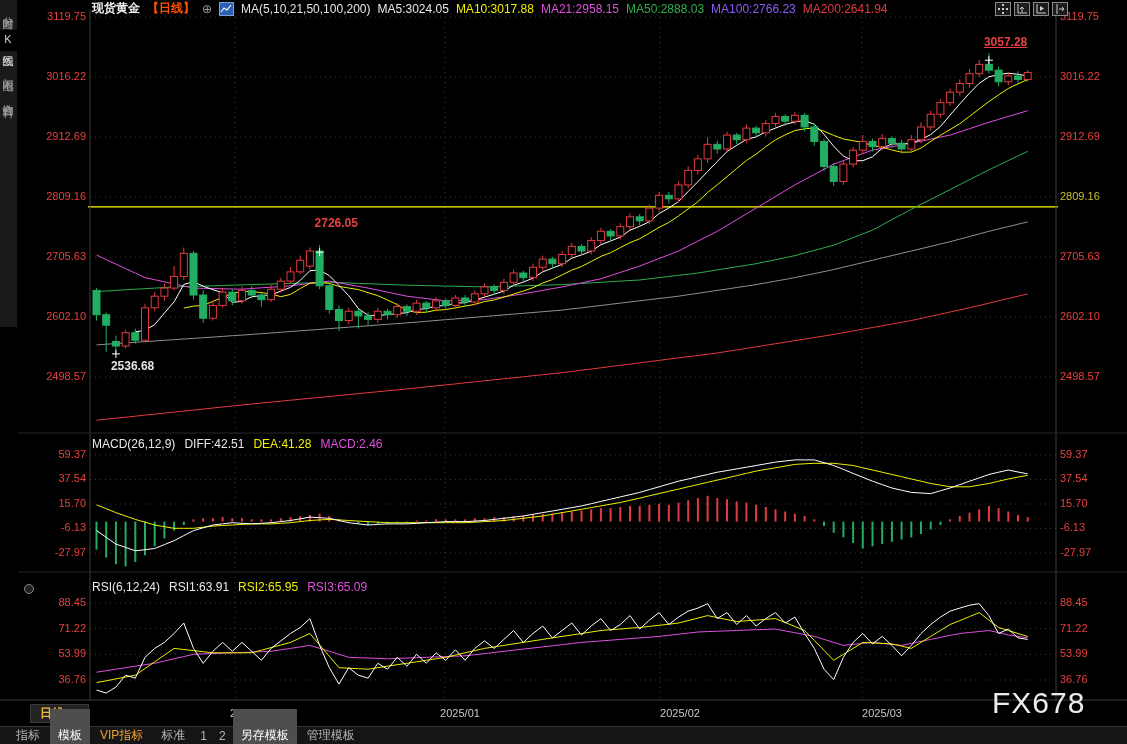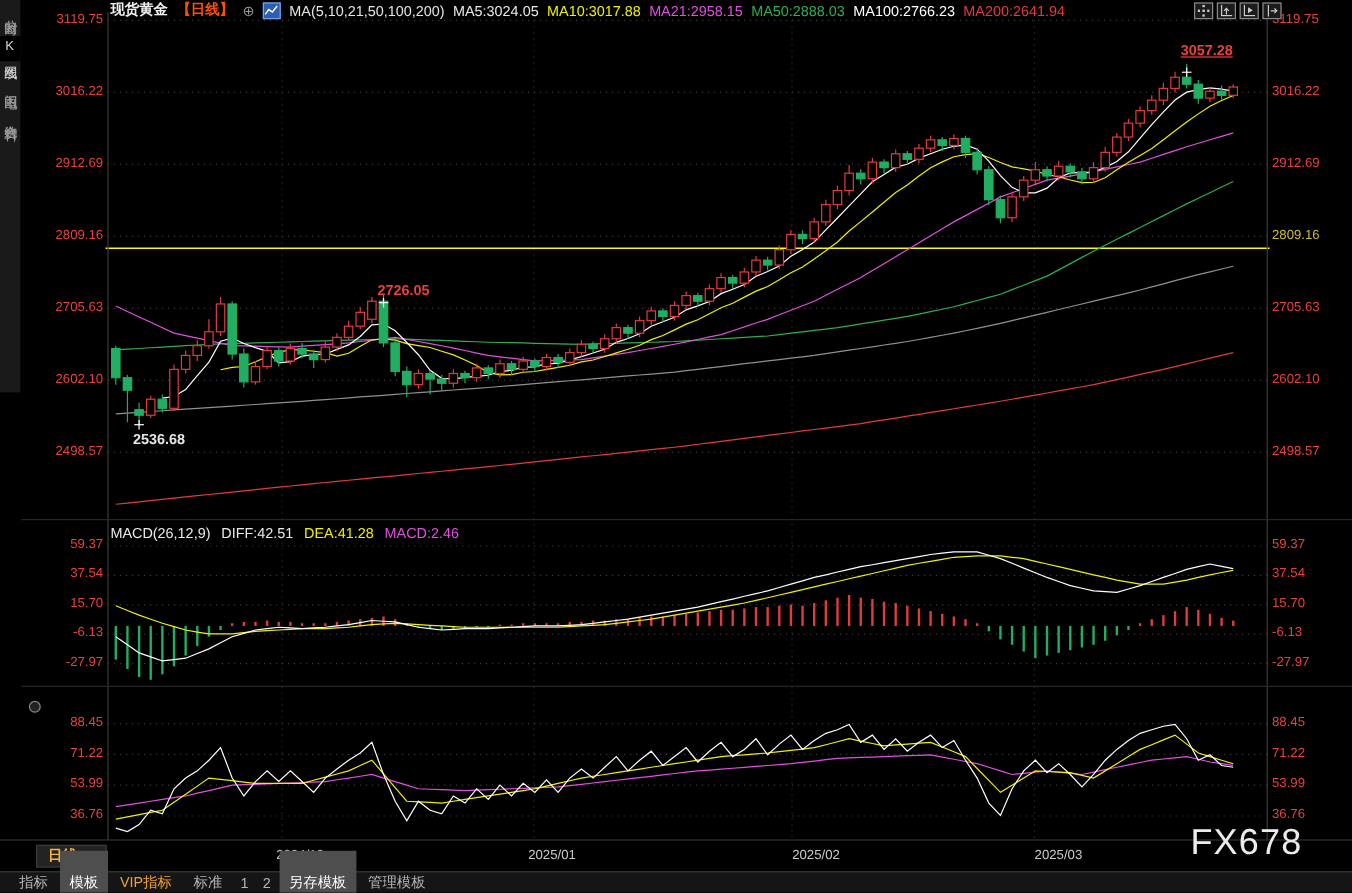--- a/index.html
+++ b/index.html
@@ -18,21 +18,21 @@
   .side-item{writing-mode:vertical-lr;text-orientation:upright;font-size:11px;color:#9b9b9b;
              letter-spacing:1px;cursor:pointer;padding:3px 0;width:17px;text-align:center;}
   .side-item.selected{background:#000;color:#d5d5d5;}
 
   .header{position:absolute;left:92px;top:1px;height:15px;display:flex;align-items:center;gap:7px;
           font-size:12px;white-space:nowrap;z-index:4;text-align:center;}
   .t-symbol{color:#f0f0f0;font-weight:bold;}
   .t-period{color:#ff5000;font-weight:bold;}
   .t-compare{color:#9b9b9b;}
   .ma-group{color:#e4e4e4;}
-  .ma0{color:#e8e8e8}.ma1{color:#f0f000}.ma2{color:#e14fe1}.ma3{color:#2fae4e}.ma4{color:#ffffff}.ma5c{color:#e23b3f}
+  .ma0{color:#e8e8e8}.ma1{color:#f0f000}.ma2{color:#e14fe1}.ma3{color:#2fae4e}.ma4{color:#8b5cf6}.ma5c{color:#e23b3f}
   .mini-chart-icon{width:13px;height:12px;background:#2b5fb4;border:1px solid #7da0d8;display:inline-block;position:relative;}
   .mini-chart-icon svg{position:absolute;left:0;top:0;}
 
   .tool-icons{position:absolute;left:995px;top:2px;display:flex;gap:3px;z-index:6;}
   .tool-btn{width:14px;height:12px;border:1px solid #8a8a8a;background:#1c1c1c;display:flex;
             align-items:center;justify-content:center;cursor:pointer;}
 
   .panel-header{position:absolute;font-size:12px;display:flex;gap:9px;white-space:nowrap;z-index:4;}
   #macd-header{left:92px;top:437px;}
   #rsi-header{left:92px;top:580px;}
@@ -517,21 +517,21 @@
       <span class="tick-label tick-right" style="top: 546px;">-27.97</span>
       <span class="tick-label tick-left" style="top: 596px;">88.45</span>
       <span class="tick-label tick-right" style="top: 596px;">88.45</span>
       <span class="tick-label tick-left" style="top: 621.667px;">71.22</span>
       <span class="tick-label tick-right" style="top: 621.667px;">71.22</span>
       <span class="tick-label tick-left" style="top: 647.333px;">53.99</span>
       <span class="tick-label tick-right" style="top: 647.333px;">53.99</span>
       <span class="tick-label tick-left" style="top: 673px;">36.76</span>
       <span class="tick-label tick-right" style="top: 673px;">36.76</span>
       <div class="annotation" style="left: 110.9px; top: 358.914px; color: #e5e5e5;">2536.68</div>
-      <div class="annotation" style="left: 314.6px; top: 235px; color: rgb(232, 64, 63);">2726.05</div>
+      <div class="annotation" style="left: 314.6px; top: 216px; color: rgb(232, 64, 63);">2726.05</div>
       <div class="annotation" style="left: 983.9px; top: 35.204px; color: rgb(232, 64, 63); text-decoration: underline;">3057.28</div>
     </div>
 
   <div class="sidebar">
     <div class="side-item">分时图</div>
     <div class="side-item selected">K线图</div>
     <div class="side-item">闪电图</div>
     <div class="side-item">合约资料</div>
   </div>
 
@@ -584,20 +584,26 @@
   </div>
 
   <div class="panel-header" id="macd-header">
     <span class="ph-white">MACD(26,12,9)</span>
     <span class="ph-white">DIFF:42.51</span>
     <span class="ph-yellow">DEA:41.28</span>
     <span class="ph-magenta">MACD:2.46</span>
   </div>
 
   <div class="rsi-gear"></div>
+  <div class="panel-header" id="rsi-header">
+    <span class="ph-white">RSI(6,12,24)</span>
+    <span class="ph-white">RSI1:63.91</span>
+    <span class="ph-yellow">RSI2:65.95</span>
+    <span class="ph-magenta">RSI3:65.09</span>
+  </div>
 
   <span class="month-label" style="left:250px">2024/12</span>
   <span class="month-label" style="left:460px">2025/01</span>
   <span class="month-label" style="left:680px">2025/02</span>
   <span class="month-label" style="left:882px">2025/03</span>
 
   <div class="period-box">
     <span>日线</span>
     <span>▲</span>
   </div>

